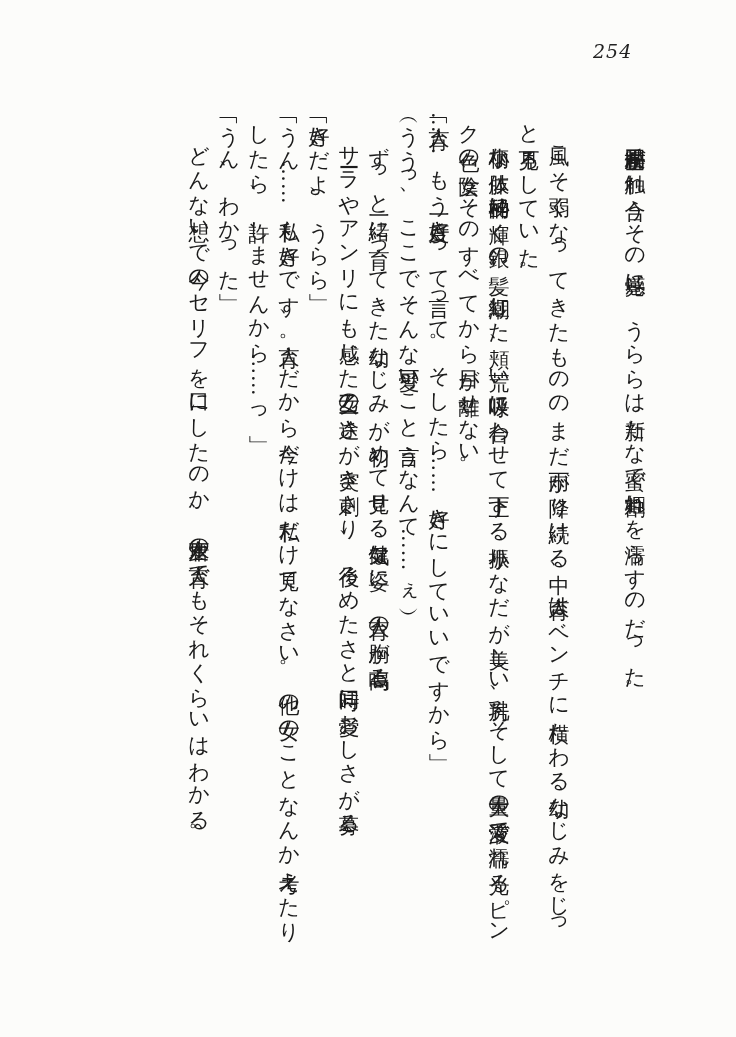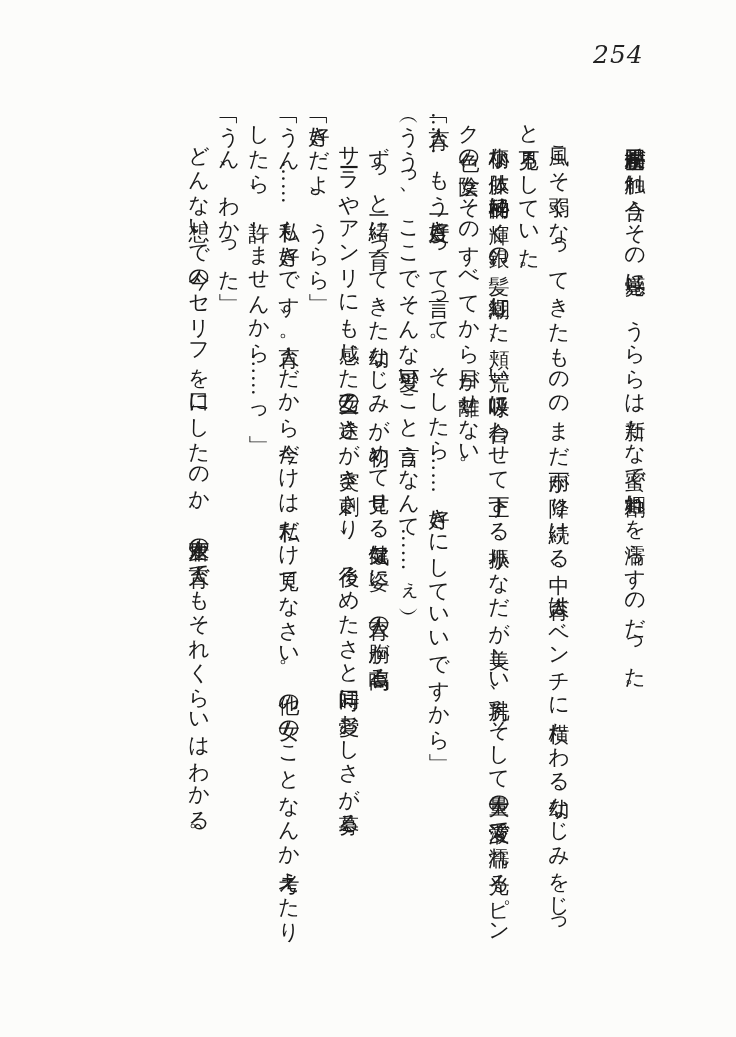--- a/index.html
+++ b/index.html
@@ -14,21 +14,21 @@
     margin: 0 auto;
     background: #fcfcfa;
     overflow: hidden;
     font-family: "DejaVu Serif", "Liberation Serif", serif;
     color: #1b1b1b;
   }
   .page-number {
     position: absolute;
     top: 40px;
     left: 593px;
-    font-size: 25px;
+    font-size: 19px;
     font-style: italic;
     letter-spacing: 1px;
     color: #222222;
   }
   .text-block {
     position: absolute;
     top: 110px;
     right: 86px;
     height: 822px;
     writing-mode: vertical-rl;

